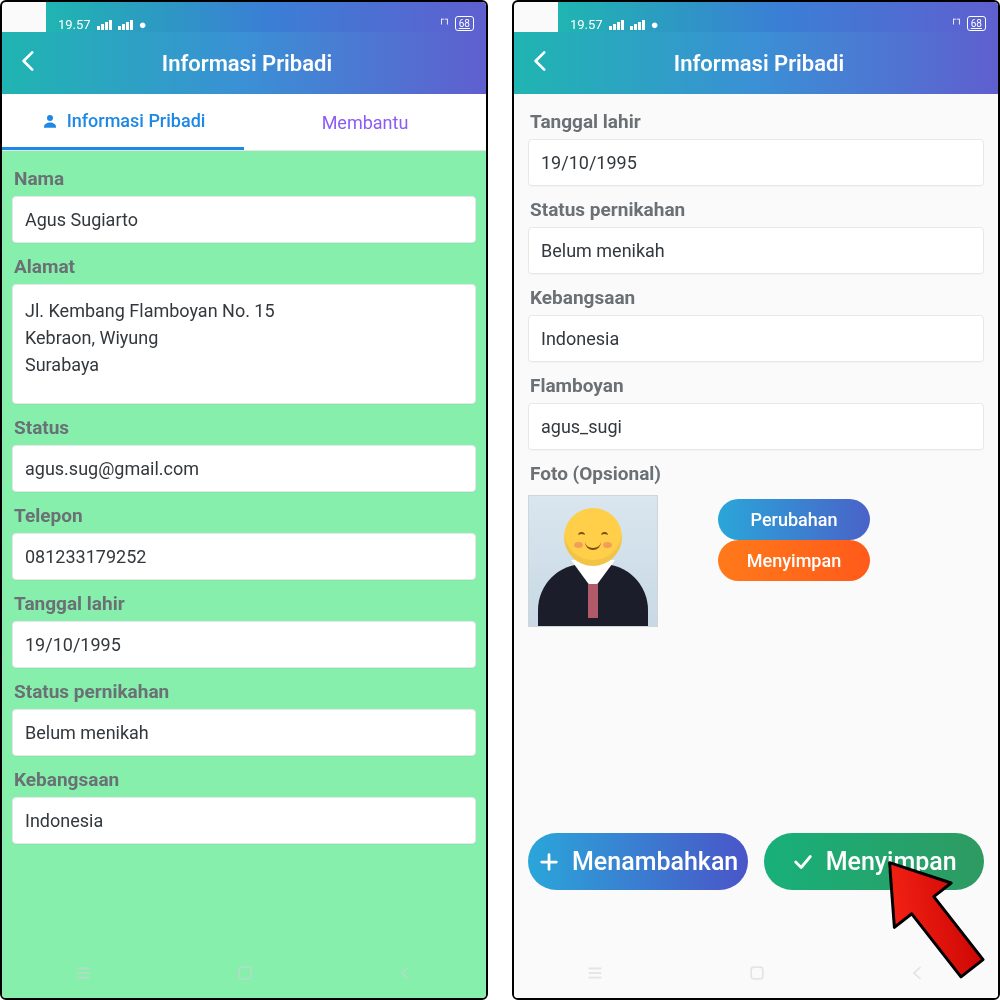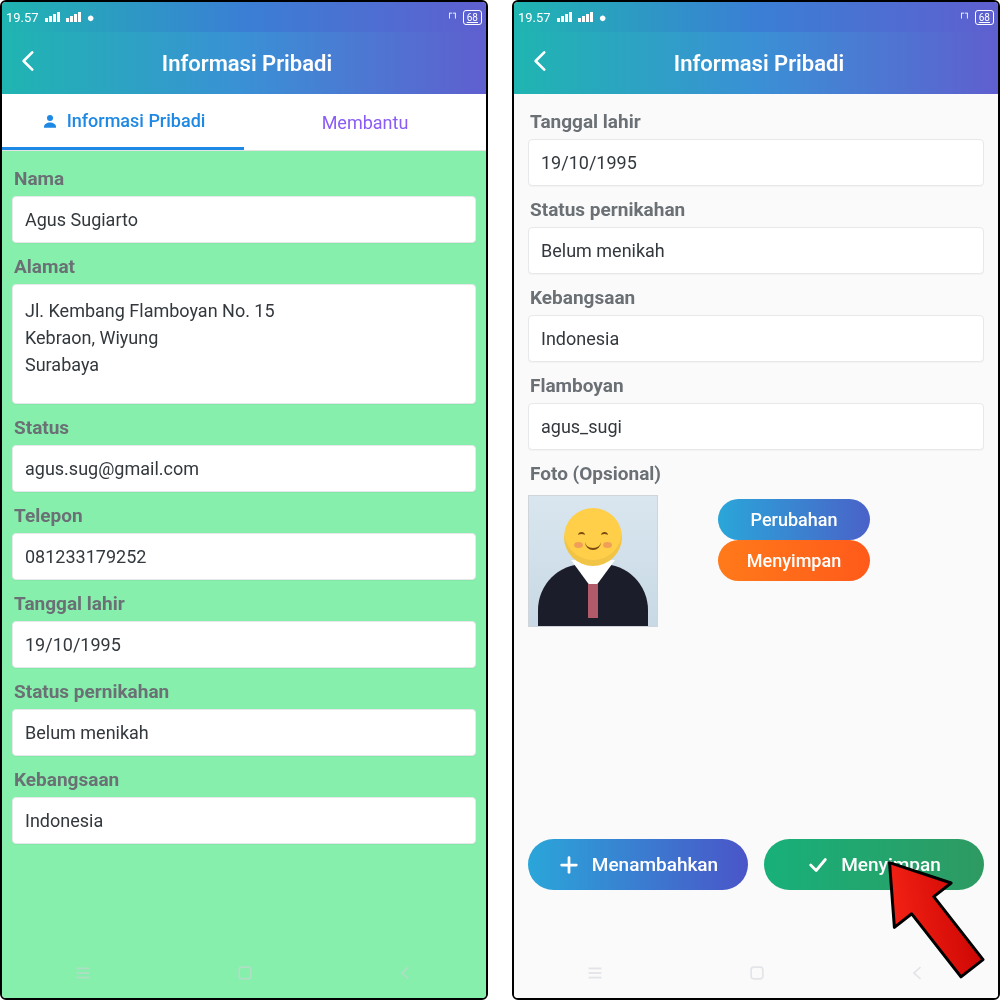--- a/index.html
+++ b/index.html
@@ -21,24 +21,25 @@
     display: flex;
     flex-direction: column;
     overflow: hidden;
     position: relative;
   }
   .statusbar {
     height: 30px;
     background: linear-gradient(90deg,#1fb5b1 0%, #3a7fd5 50%, #5f5fcf 100%);
     color: #fff;
     display: flex;
-    align-items: center;
+    align-items: flex-end;
     justify-content: space-between;
-    padding: 0 4px;
+    padding: 0 12px;
     font-size: 13px;
+    margin-left: 44px;
   }
   .statusbar .left { display:flex; align-items:center; gap:6px;}
   .statusbar .right { display:flex; align-items:center; gap:6px;}
   .sig { display:inline-flex; align-items:flex-end; gap:1px; }
   .sig i { width:3px; background:#fff; display:block; }
   .sig i:nth-child(1){height:4px;} .sig i:nth-child(2){height:6px;}
   .sig i:nth-child(3){height:8px;} .sig i:nth-child(4){height:10px;}
   .batt { border:1px solid #fff; border-radius:3px; padding:0 3px; font-size:10px; display:flex; align-items:center; height:15px;text-decoration:underline;}
   .appbar {
     height: 62px;
@@ -105,21 +106,21 @@
     min-width:152px; text-align:center; color:#fff; font-size:18px; padding:10px 26px;
     border-radius:24px; cursor:pointer; font-weight:500;
   }
   .pill.blue { background:linear-gradient(90deg,#2aa6d9,#4a62c8);}
   .pill.orange { background:linear-gradient(90deg,#ff7a1a,#ff5a1a);}
   .bottom-buttons{
     position:absolute; left:14px; right:14px; bottom:108px;
     display:flex; gap:16px;
   }
   .bigpill{
-    flex:1; color:#fff; font-size:19px; padding:14px 10px; border-radius:30px;
+    flex:1; color:#fff; font-size:25px; padding:14px 10px; border-radius:30px;
     display:flex; align-items:center; justify-content:center; gap:12px; cursor:pointer;
     font-weight:500;
   }
   .bigpill.blue{ background:linear-gradient(90deg,#2aa6d9,#4a55c8);}
   .bigpill.green{ background:linear-gradient(90deg,#18b07a,#2e9a62);}
   .plus-ic, .check-ic { width:22px;height:22px; display:inline-flex;align-items:center;justify-content:center;}
   .navsoft{
     position:absolute; bottom:0; left:0; right:0; height:46px;
     display:flex; align-items:center; justify-content:space-around;
     color:#cfd3d8; font-size:18px;

